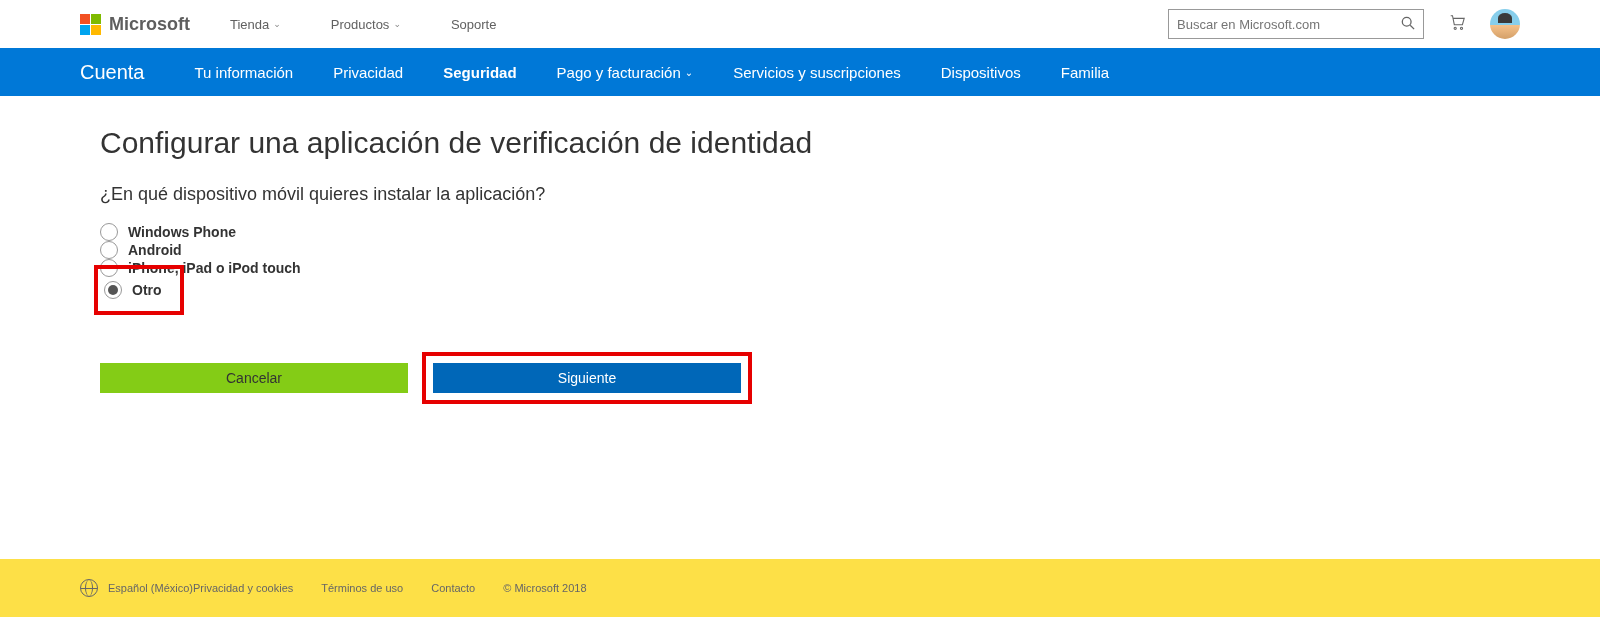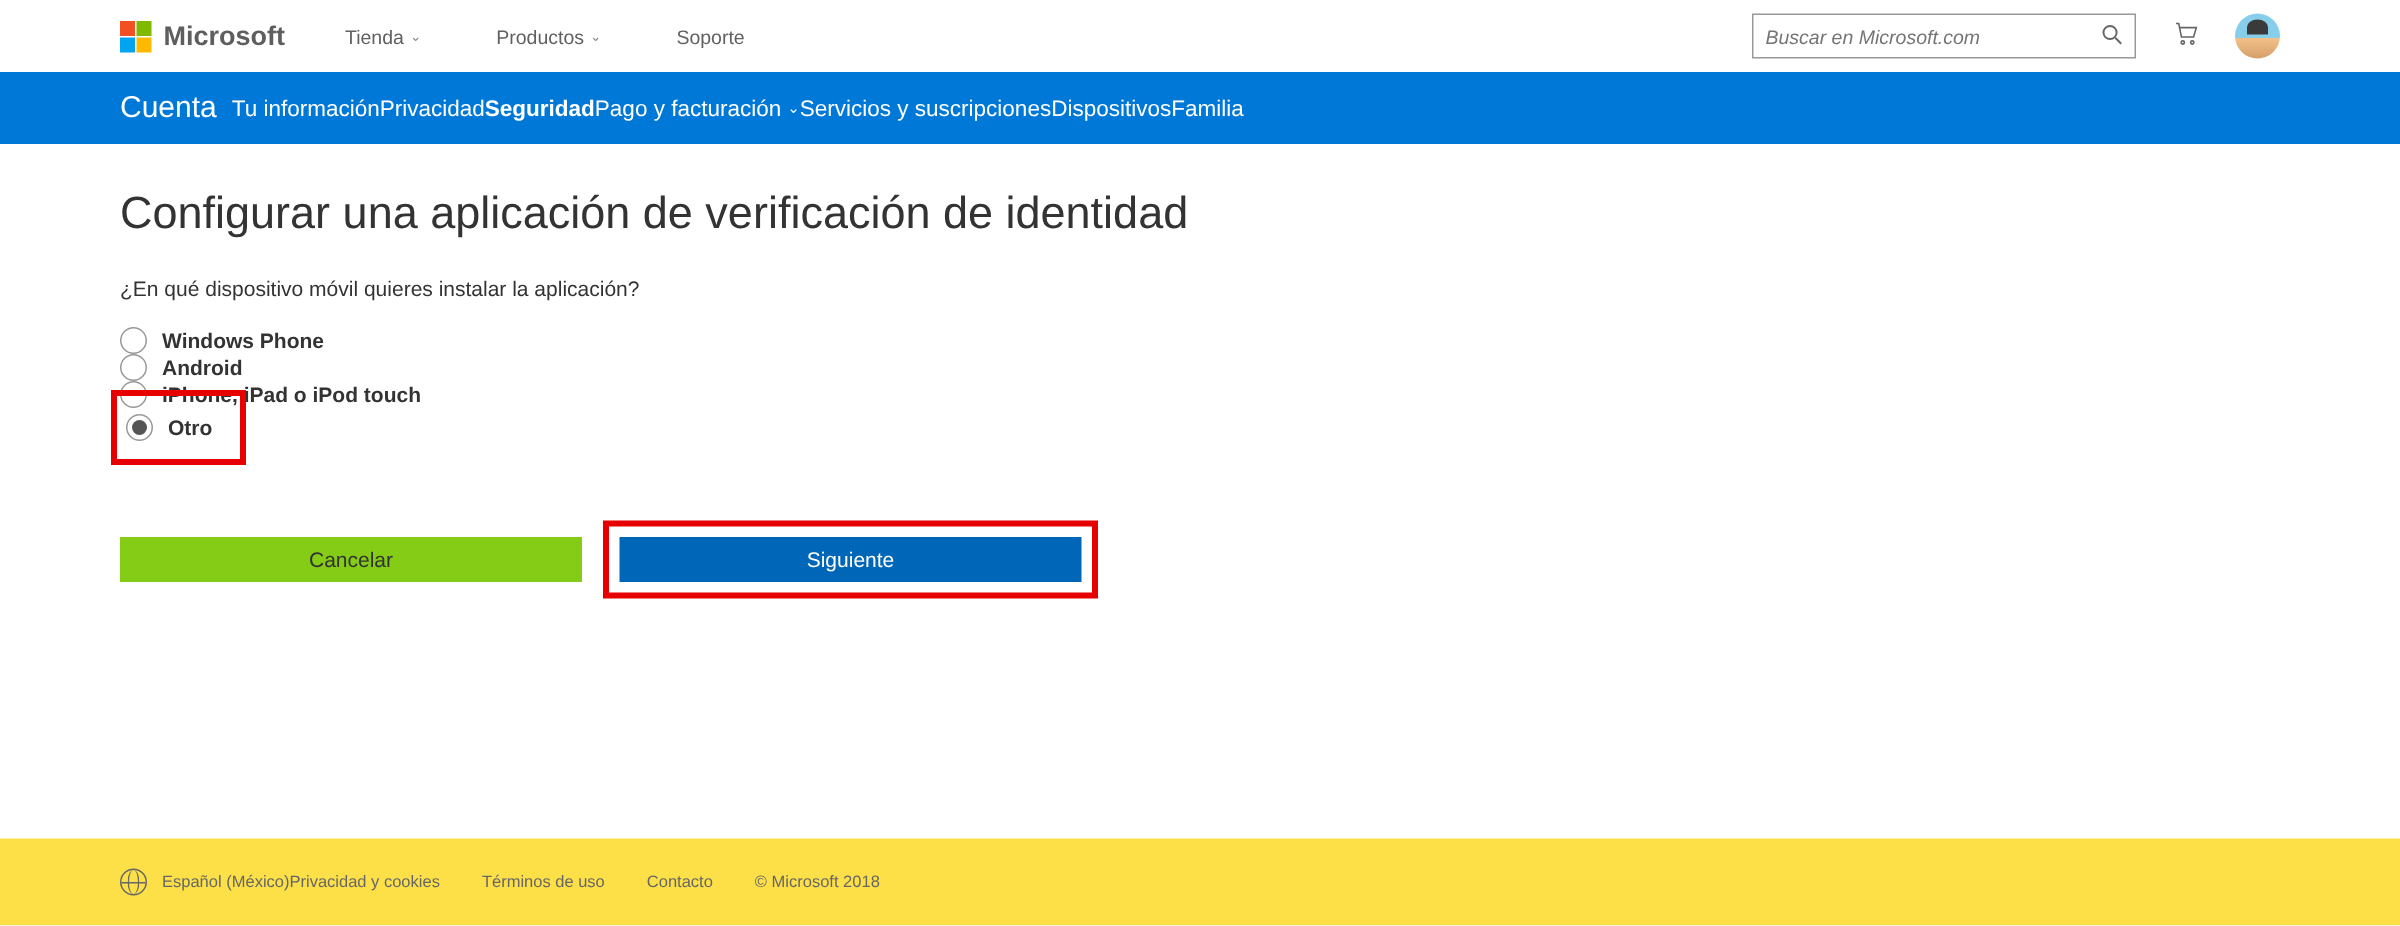--- a/index.html
+++ b/index.html
@@ -9,35 +9,35 @@
     .ms-logo { display: flex; align-items: center; gap: 8px; margin-right: 40px; cursor: pointer; }
     .ms-squares { display: grid; grid-template-columns: 10px 10px; grid-template-rows: 10px 10px; gap: 1px; }
     .sq { width: 10px; height: 10px; }
     .sq1 { background: #f25022; } .sq2 { background: #7fba00; } .sq3 { background: #00a4ef; } .sq4 { background: #ffb900; }
     .ms-text { font-size: 18px; font-weight: 600; color: #5e5e5e; }
     .top-menu { display: flex; gap: 50px; }
     .top-menu-item { color: #616161; font-size: 13px; cursor: pointer; display: flex; align-items: center; gap: 4px; }
     .chev-icon { font-size: 9px; color: #888; }
     .top-right { position: absolute; right: 80px; display: flex; align-items: center; gap: 24px; }
     .search-box { border: 1px solid #999; width: 256px; height: 30px; display: flex; align-items: center; padding: 0 8px; }
-    .search-box input { border: none; outline: none; flex: 1; font-size: 13px; color: #666; font-style: italic; }
+    .search-box input { border: none; outline: none; flex: 1; font-size: 13px; color: #666; }
     .search-icon { color: #666; cursor: pointer; }
     .cart-icon { color: #666; font-size: 16px; cursor: pointer; }
     .avatar { width: 30px; height: 30px; border-radius: 50%; background: linear-gradient(to bottom, #87ceeb 0%, #87ceeb 55%, #f4c089 55%, #d4a068 100%); position: relative; overflow: hidden; cursor: pointer; }
     .avatar::before { content:""; position:absolute; top:4px; left:50%; transform:translateX(-50%); width:14px; height:10px; border-radius:50% 50% 0 0; background:#3a3a3a; }
     
-    .sub-nav { background: #0078d7; height: 48px; display: flex; align-items: center; padding: 0 80px; }
+    .sub-nav { background: #0078d7; height: 48px; display: flex; align-items: center; padding: 0 80px; gap: 40px; }
     .sub-nav-brand { color: #fff; font-size: 20px; font-weight: 300; margin-right: 10px; }
     .sub-nav-item { color: #fff; font-size: 15px; cursor: pointer; display: flex; align-items: center; gap: 4px; }
     .sub-nav-item.active { font-weight: 600; }
     .chev-white { color: #fff; font-size: 10px; }
     
-    .content { padding: 30px 80px 60px; }
+    .content { padding: 30px 100px 60px; }
     .page-title { font-size: 30px; font-weight: 400; color: #333; margin-bottom: 24px; }
-    .prompt { font-size: 14px; color: #333; margin-bottom: 18px; }
+    .prompt { font-size: 18px; color: #333; margin-bottom: 18px; }
     .radio-group { display: flex; flex-direction: column; }
     .radio-row { display: flex; align-items: center; gap: 10px; cursor: pointer; }
     .radio-circle { width: 18px; height: 18px; border: 1px solid #999; border-radius: 50%; display: flex; align-items: center; justify-content: center; background: #fff; }
     .radio-circle.selected::after { content: ""; width: 10px; height: 10px; background: #555; border-radius: 50%; }
     .radio-label { font-size: 14px; font-weight: 600; color: #333; }
     .highlight-box { border: 4px solid #e60000; padding: 12px 18px 12px 6px; margin: -12px 0 -12px -6px; width: fit-content; }
     
     .button-row { margin-top: 60px; display: flex; gap: 14px; }
     .btn { width: 308px; height: 30px; border: none; font-size: 14px; cursor: pointer; display: flex; align-items: center; justify-content: center; }
     .btn-cancel { background: #84cc16; color: #333; }

